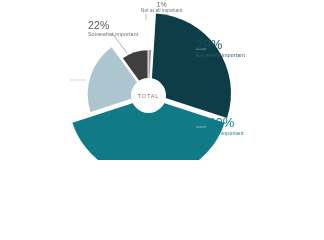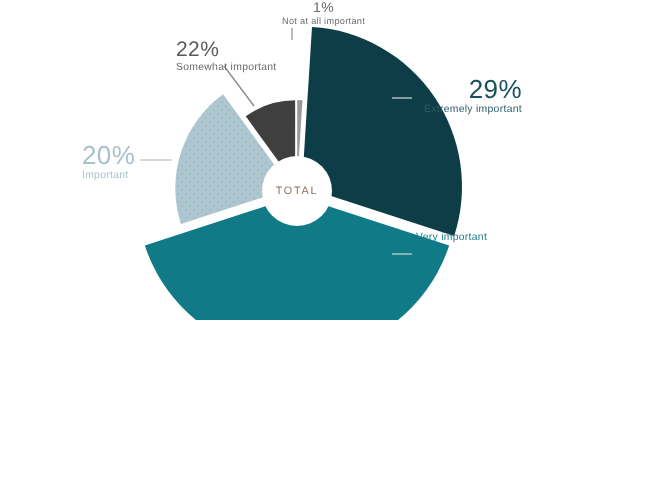--- a/index.html
+++ b/index.html
@@ -44,23 +44,23 @@
   }
   .label-name {
     font-size: 5.2px;
     font-weight: 400;
     letter-spacing: 0.15px;
     display: block;
     margin-top: 1px;
   }
   
   #label-extremely {
-    left: 212px;
+    left: 196px;
     top: 38px;
-    text-align: right;
+    text-align: left;
   }
   #label-extremely .label-pct { color: #18505c; }
   #label-extremely .label-name { color: #2c5f6b; }
 
   
   #label-very {
     left: 208px;
     top: 116px;
     text-align: left;
   }
@@ -156,27 +156,24 @@
   <div class="center-total">
     <span>TOTAL</span>
   </div>
 
   <div class="label-group" id="label-extremely">
     <span class="label-pct">29%</span>
     <span class="label-name">Extremely important</span>
   </div>
 
   <div class="label-group" id="label-very">
+    <span class="label-pct">40%</span>
     <span class="label-name">Very important</span>
   </div>
 
-  <div class="label-group" id="label-important">
-    <span class="label-pct">20%</span>
-    <span class="label-name">Important</span>
-  </div>
 
   <div class="label-group" id="label-somewhat">
     <span class="label-pct">22%</span>
     <span class="label-name">Somewhat important</span>
   </div>
 
   <div class="label-group" id="label-notatall">
     <span class="label-pct">1%</span>
     <span class="label-name">Not at all important</span>
   </div>

